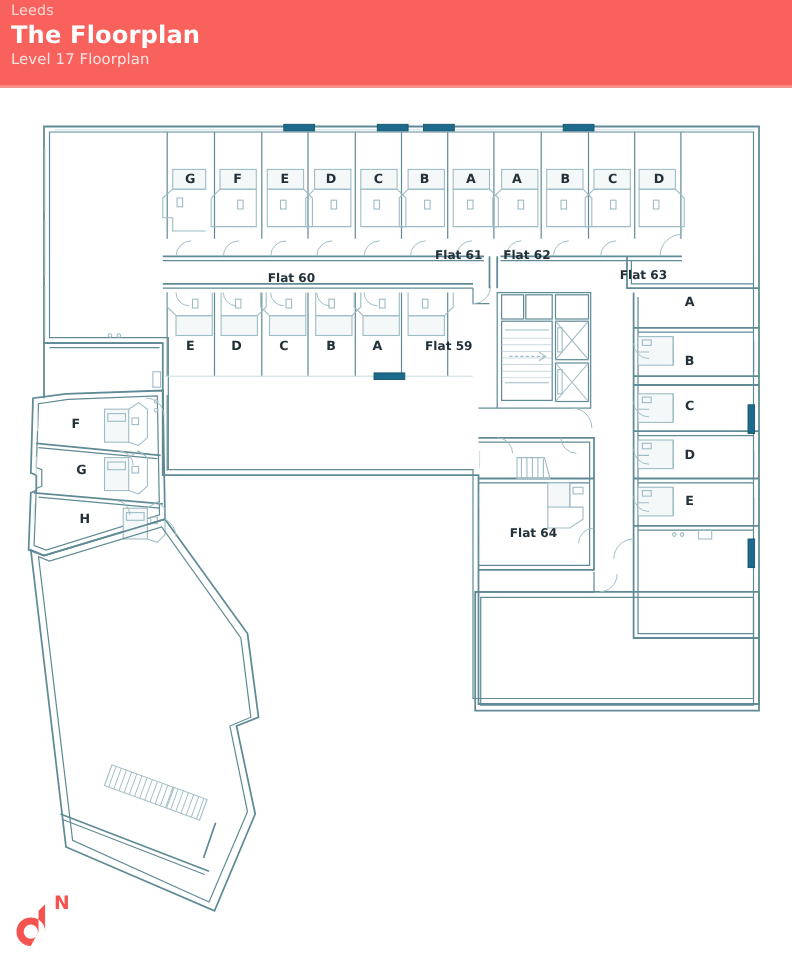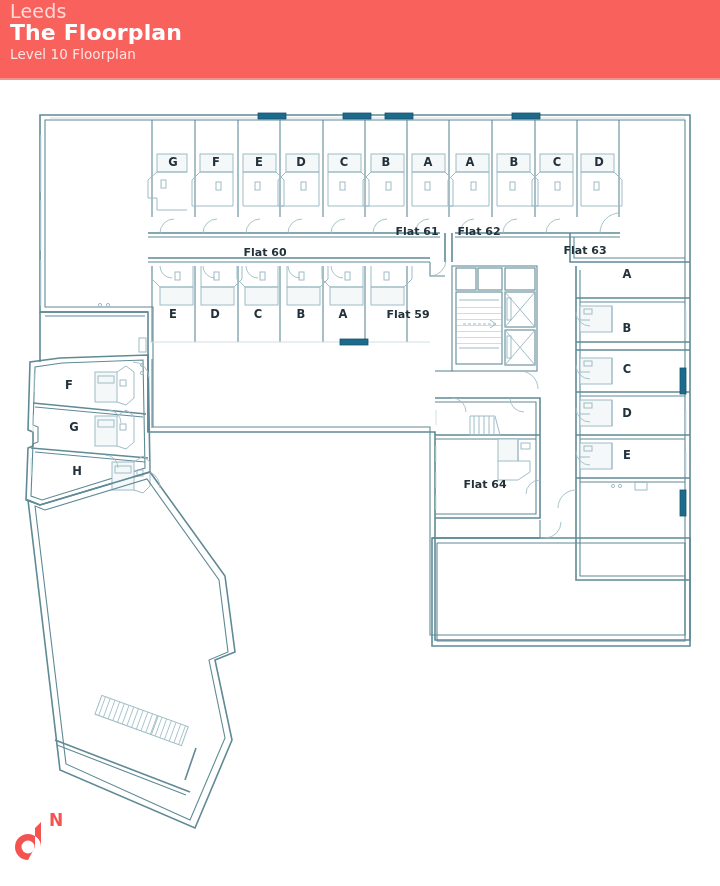--- a/index.html
+++ b/index.html
@@ -19,21 +19,21 @@
   
   #header {
     position: absolute;
     left: 0; top: 0;
     width: 720px; height: 78px;
     background: #f9615d;
     color: #ffffff;
     padding: 2px 0 0 10px;
   }
   #header .city {
-    font-size: 19px;
+    font-size: 13px;
     line-height: 16px;
     color: #fdd9d7;
     letter-spacing: 0.2px;
     margin-top: 1px;
   }
   #header .building {
     font-size: 22px;
     font-weight: bold;
     line-height: 27px;
     color: #ffffff;
@@ -65,21 +65,21 @@
   }
 </style>
 </head>
 <body>
 
 <div id="page">
 
   <div id="header">
     <div class="city">Leeds</div>
     <div class="building">The Floorplan</div>
-    <div class="level">Level 10 Floorplan</div>
+    <div class="level">Level 17 Floorplan</div>
   </div>
   <div id="headerrule"></div>
 
   <div id="plan-wrap">
   <svg id="plan" width="720" height="806" viewBox="0 0 720 806">
     <defs>
       <style>
         .w   { fill:none; stroke:#5f8a96; stroke-width:1.1; }
         .wt  { fill:none; stroke:#5f8a96; stroke-width:1.6; }
         .wth { fill:#ffffff; stroke:#5f8a96; stroke-width:1.1; }

